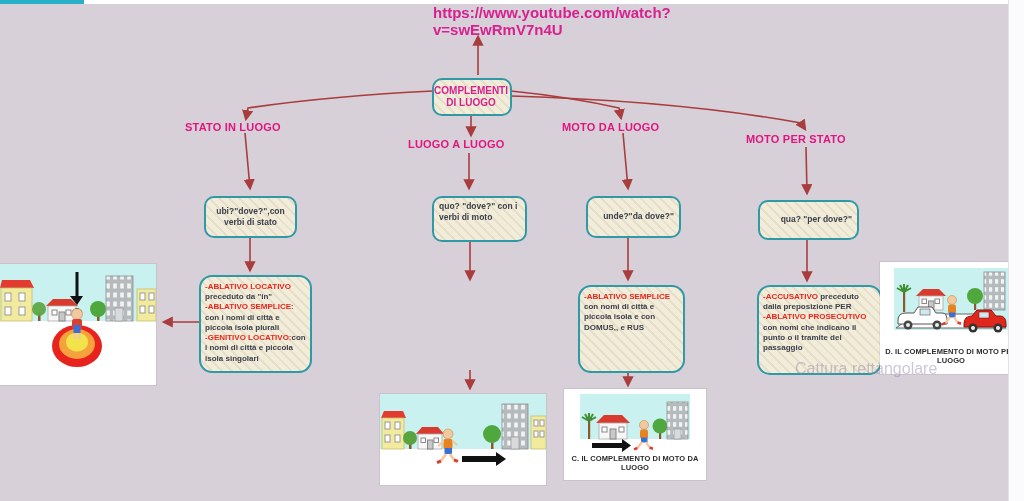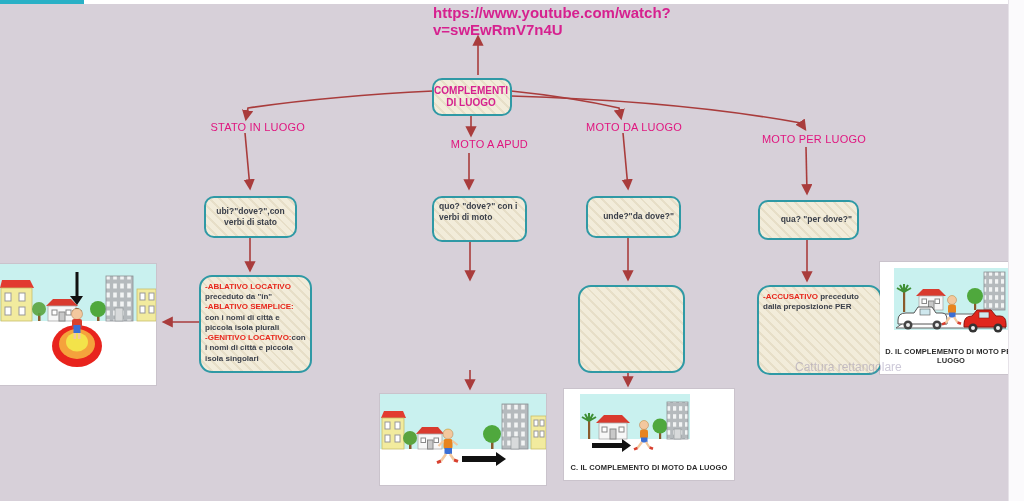--- a/index.html
+++ b/index.html
@@ -9,32 +9,32 @@
   .topbar-white{position:absolute;left:84px;top:0;width:925px;height:4px;background:#ffffff;}
   .right-strip{position:absolute;right:0;top:0;width:15px;height:501px;background:#fbfafc;border-left:1px solid #e6e2e8;}
   .connectors{position:absolute;left:0;top:0;width:1024px;height:501px;pointer-events:none;}
   .url{position:absolute;left:433px;top:4px;width:170px;color:#d6218f;font-size:15px;font-weight:bold;
        line-height:1.15;text-decoration:none;cursor:pointer;}
   .node{position:absolute;border:2px solid #2f99a5;border-radius:10px;
         background-color:#f2ecda;
         background-image:repeating-linear-gradient(45deg, rgba(186,168,126,0.20) 0px, rgba(186,168,126,0.20) 2px, transparent 2px, transparent 7px);
         box-sizing:border-box;display:flex;align-items:center;justify-content:flex-end;text-align:center;}
   .root-node{left:432px;top:78px;width:80px;height:38px;color:#d6218f;font-weight:bold;font-size:10px;line-height:1.25;padding:2px;}
-  .title{position:absolute;color:#e0157f;font-weight:normal;font-size:11px;text-align:right;letter-spacing:.2px;}
+  .title{position:absolute;color:#e0157f;font-weight:bold;font-size:11px;text-align:left;letter-spacing:.2px;}
   .q-node{font-size:8.5px;font-weight:bold;color:#3a3f4a;line-height:1.3;padding:3px 5px;}
   .q-left{justify-content:flex-start;text-align:left;align-items:flex-start;}
   .detail{position:absolute;border:2px solid #2f99a5;border-radius:13px;
         background-color:#f2ecda;
         background-image:repeating-linear-gradient(45deg, rgba(186,168,126,0.20) 0px, rgba(186,168,126,0.20) 2px, transparent 2px, transparent 7px);
         box-sizing:border-box;font-size:8px;line-height:1.28;padding:5px 4px;color:#3a3f4a;}
   .kw{color:#e8271c;font-weight:bold;text-align:center;}
   .txt{color:#3a3f4a;font-weight:600;}
   .illus{position:absolute;background:#ffffff;box-shadow:0 0 0 1px rgba(0,0,0,0.06);}
   .caption{position:absolute;left:0;right:0;text-align:center;font-size:7.5px;font-weight:bold;color:#2b2b2b;letter-spacing:.1px;}
-  .watermark{position:absolute;left:795px;top:360px;width:220px;font-size:12px;color:rgba(142,132,168,0.45);}
+  .watermark{position:absolute;left:795px;top:360px;width:220px;font-size:16px;color:rgba(142,132,168,0.45);}
 </style>
 </head>
 <body>
 
 <div class="canvas">
 
   <div class="topbar-teal"></div>
   <div class="topbar-white"></div>
 
   <svg class="connectors" width="1024" height="501" viewBox="0 0 1024 501">
@@ -67,23 +67,23 @@
   <div class="url">
     <div>https://www.youtube.com/watch?</div>
     <div>v=swEwRmV7n4U</div>
   </div>
 
   <div class="node root-node">
     <span>COMPLEMENTI DI LUOGO</span>
   </div>
 
   <div class="title" style="left:185px;top:121px;width:120px">STATO IN LUOGO</div>
-  <div class="title" style="left:408px;top:138px;width:120px">MOTO A APUD</div>
+  <div class="title" style="left:408px;top:138px;width:120px">LUOGO A LUOGO</div>
   <div class="title" style="left:562px;top:121px;width:120px">MOTO DA LUOGO</div>
-  <div class="title" style="left:746px;top:133px;width:120px">MOTO PER LUOGO</div>
+  <div class="title" style="left:746px;top:133px;width:120px">MOTO PER STATO</div>
 
   <div class="node q-node" style="left:204px;top:196px;width:93px;height:42px">
     <span>ubi?"dove?",con verbi di stato</span>
   </div>
   <div class="node q-node q-left" style="left:432px;top:196px;width:95px;height:46px">
     <span>quo? "dove?" con i verbi di moto</span>
   </div>
   <div class="node q-node" style="left:586px;top:196px;width:95px;height:42px">
     <span>unde?"da dove?"</span>
   </div>
@@ -92,24 +92,26 @@
   </div>
 
   <div class="detail" style="left:199px;top:275px;width:113px;height:98px">
     <div><span class="kw">-ABLATIVO LOCATIVO</span><span class="txt"> preceduto da "in"</span></div>
     <div><span class="kw">-ABLATIVO SEMPLICE:</span><span class="txt"> con i nomi di città e piccola isola plurali</span></div>
     <div><span class="kw">-GENITIVO LOCATIVO:</span><span class="txt">con i nomi di città e piccola isola singolari</span></div>
   </div>
 
 
   <div class="detail" style="left:578px;top:285px;width:107px;height:88px">
+    <div><span class="kw">-ABLATIVO SEMPLICE</span><span class="txt"> con nomi di città e piccola isola e con DOMUS,, e RUS</span></div>
   </div>
 
   <div class="detail" style="left:757px;top:285px;width:125px;height:90px">
     <div><span class="kw">-ACCUSATIVO</span><span class="txt"> preceduto dalla preposizione PER</span></div>
+    <div><span class="kw">-ABLATIVO PROSECUTIVO</span><span class="txt"> con nomi che indicano il punto o il tramite  del passaggio</span></div>
   </div>
 
   <div class="illus" style="left:0;top:264px;width:156px;height:121px">
     <svg width="156" height="121" viewBox="0 0 156 121">
       <defs>
         <pattern id="winA" width="7" height="9" patternUnits="userSpaceOnUse">
           <rect width="7" height="9" fill="#b5babd"></rect>
             <rect x="1.2" y="1.5" width="3.6" height="5" fill="#f2f4f4"></rect>
         </pattern>
       </defs>
@@ -205,21 +207,21 @@
       <rect x="122" y="10" width="26" height="45" fill="url(#winB)" stroke="#8a8f93" stroke-width="0.8"></rect>
       <rect x="131" y="43" width="8" height="12" fill="#d8dadb" stroke="#8a8f93" stroke-width="0.6"></rect>
       <rect x="151" y="22" width="15" height="33" fill="#f2eb9e" stroke="#c9bd6a" stroke-width="0.8"></rect>
       <rect x="154" y="26" width="4" height="6" fill="#fff" stroke="#999"></rect>
       <rect x="160" y="26" width="4" height="6" fill="#fff" stroke="#999"></rect>
       <rect x="154" y="37" width="4" height="6" fill="#fff" stroke="#999"></rect>
       <rect x="160" y="37" width="4" height="6" fill="#fff" stroke="#999"></rect>
     </svg>
   </div>
 
-  <div class="illus" style="left:564px;top:389px;width:170px;height:91px">
+  <div class="illus" style="left:564px;top:389px;width:142px;height:91px">
     <svg width="142" height="70" viewBox="0 0 142 70">
       <defs>
         <pattern id="winC" width="6" height="8" patternUnits="userSpaceOnUse">
           <rect width="6" height="8" fill="#b5babd"></rect>
             <rect x="1" y="1.2" width="3.2" height="4.5" fill="#f2f4f4"></rect>
         </pattern>
       </defs>
       <rect x="16" y="5" width="110" height="50" fill="#c9f1ef"></rect>
       <rect x="16" y="50" width="110" height="14" fill="#ffffff"></rect>
 

